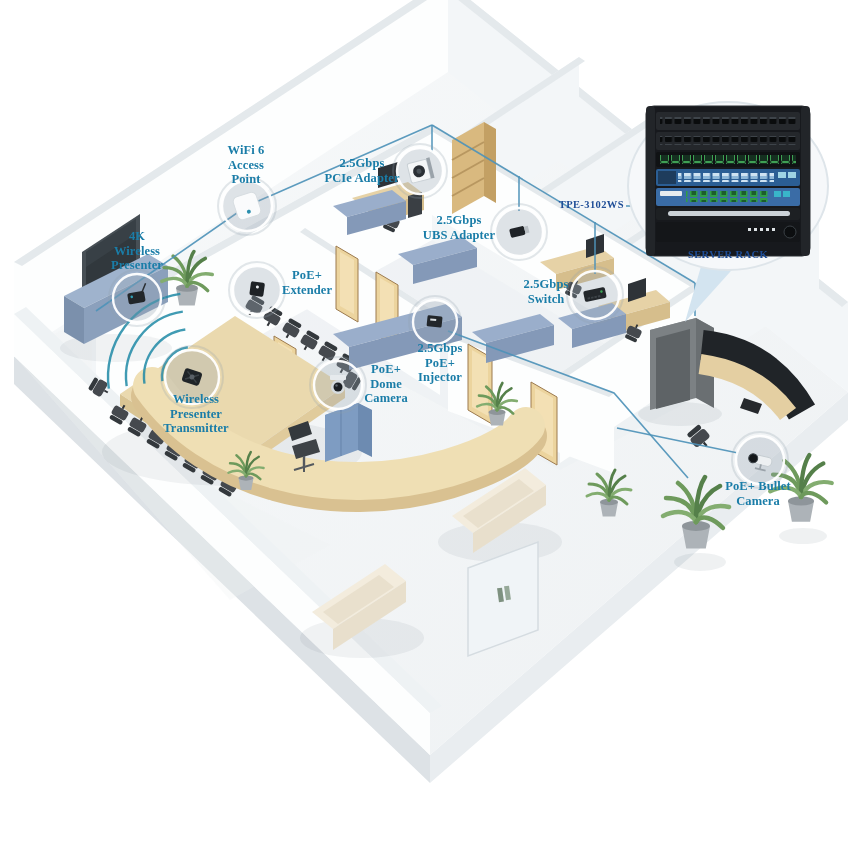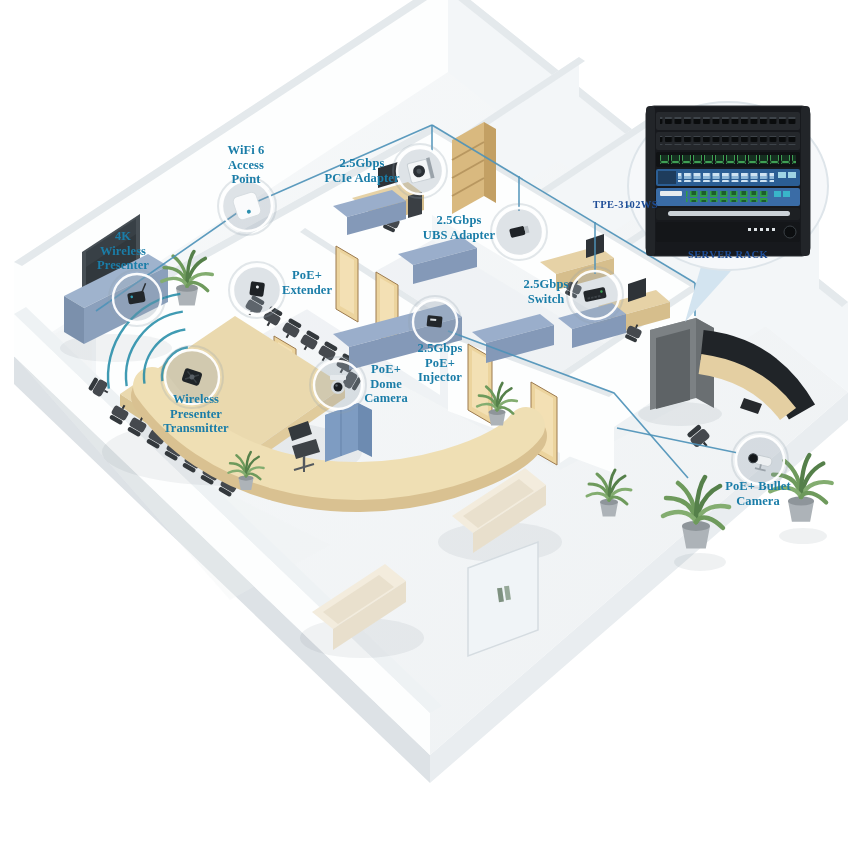--- a/index.html
+++ b/index.html
@@ -3,21 +3,21 @@
 <meta charset="utf-8">
 <style>
   html,body{margin:0;padding:0;background:#ffffff;}
   #stage{position:relative;width:860px;height:860px;background:#ffffff;overflow:hidden;
          font-family:Liberation Serif, serif;padding-left:30px;}
   #scene{position:absolute;left:0;top:0;}
   .lbl{position:absolute;transform:translateX(-50%);text-align:center;
        font-size:12.5px;font-weight:bold;line-height:1.16;color:var(--label-teal,#1A7DA8);
        white-space:pre-line;letter-spacing:.1px;}
   .lbl.navy{color:var(--label-navy,#1E4D97);font-size:10.5px;letter-spacing:.4px;}
-  .lbl.right{transform:translateX(-100%);text-align:left;margin-left:34px;}
+  .lbl.right{transform:translateX(-100%);text-align:left;}
   .wallface{fill:#FDFEFE;}
   .wallshade{fill:#F3F6F8;}
   .walltop{fill:#E4E9EC;}
   .netline{stroke:var(--network-line,#4E93B8);stroke-width:1.6;fill:none;opacity:.92;}
   .warc{stroke:var(--signal-teal,#1E89A6);stroke-width:2.4;fill:none;opacity:.85;}
   .co-disc{fill:#97A7B2;opacity:.30;}
   .co-rim{fill:none;stroke:#FFFFFF;stroke-width:2.4;opacity:.95;}
   .co-out{fill:none;stroke:#8FA0AB;stroke-width:2;opacity:.25;}
 </style>
 </head>
@@ -454,21 +454,21 @@
 
 <div class="lbl" style="left:246px;top:143px">WiFi 6
 Access
 Point</div>
 <div class="lbl" style="left:362px;top:156px">2.5Gbps
 PCIe Adapter</div>
 <div class="lbl" style="left:459px;top:213px">2.5Gbps
 UBS Adapter</div>
 <div class="lbl" style="left:307px;top:268px">PoE+
 Extender</div>
-<div class="lbl" style="left:123px;top:229px">4K
+<div class="lbl" style="left:137px;top:229px">4K
 Wireless
 Presenter</div>
 <div class="lbl" style="left:196px;top:392px">Wireless
 Presenter
 Transmitter</div>
 <div class="lbl" style="left:386px;top:362px">PoE+
 Dome
 Camera</div>
 <div class="lbl" style="left:440px;top:341px">2.5Gbps
 PoE+

